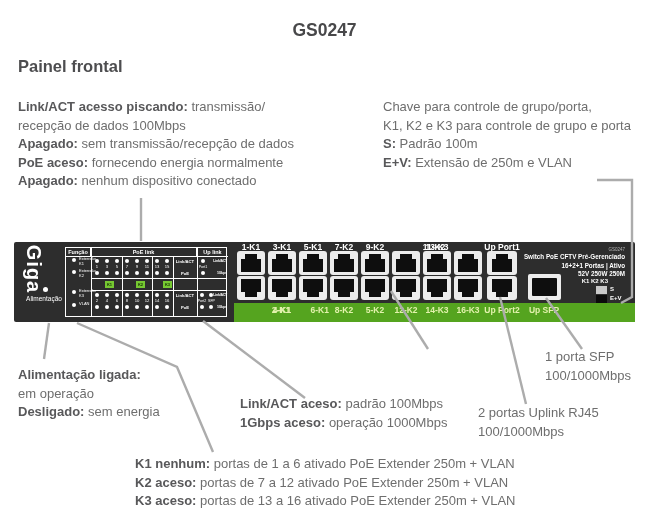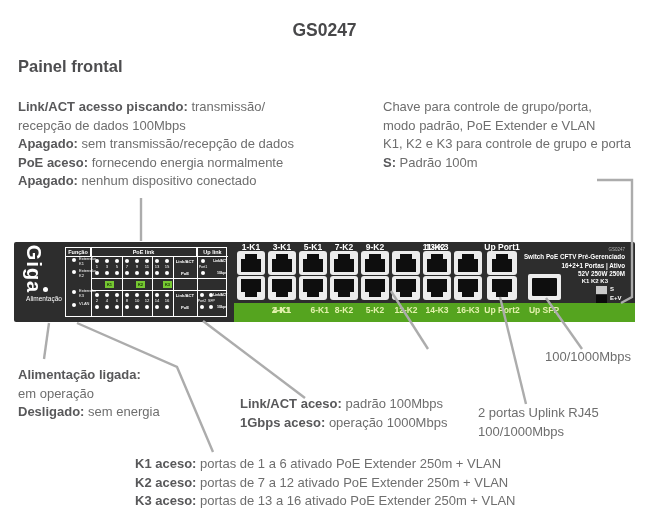--- a/index.html
+++ b/index.html
@@ -80,44 +80,45 @@
 
   <div class="tblock b-led">
       <div><b>Link/ACT acesso piscando:</b><span> transmissão/</span></div>
       <div><b></b><span>recepção de dados 100Mbps</span></div>
       <div><b>Apagado:</b><span> sem transmissão/recepção de dados</span></div>
       <div><b>PoE aceso:</b><span> fornecendo energia normalmente</span></div>
       <div><b>Apagado:</b><span> nenhum dispositivo conectado</span></div>
     </div>
   <div class="tblock b-switch">
       <div><b></b><span>Chave para controle de grupo/porta,</span></div>
-      <div><b></b><span>modo padrão, PoE Extender e VLAN</span></div>
       <div><b></b><span>K1, K2 e K3 para controle de grupo e porta</span></div>
       <div><b>S:</b><span> Padrão 100m</span></div>
+      <div><b>E+V:</b><span> Extensão de 250m e VLAN</span></div>
     </div>
   <div class="tblock b-power">
       <div><b>Alimentação ligada:</b><span></span></div>
       <div><b></b><span>em operação</span></div>
       <div><b>Desligado:</b><span> sem energia</span></div>
     </div>
   <div class="tblock b-poe">
     </div>
   <div class="tblock b-upled">
       <div><b>Link/ACT aceso:</b><span> padrão 100Mbps</span></div>
       <div><b>1Gbps aceso:</b><span> operação 1000Mbps</span></div>
     </div>
   <div class="tblock b-upports">
       <div><b></b><span>2 portas Uplink RJ45</span></div>
       <div><b></b><span>100/1000Mbps</span></div>
     </div>
   <div class="tblock b-sfp">
+      <div><b></b><span>1 porta SFP</span></div>
       <div><b></b><span>100/1000Mbps</span></div>
     </div>
   <div class="tblock b-k">
-      <div><b>K1 aceso:</b><span> portas de 1 a 6 ativado PoE Extender 250m + VLAN</span></div>
+      <div><b>K1 nenhum:</b><span> portas de 1 a 6 ativado PoE Extender 250m + VLAN</span></div>
       <div><b>K2 aceso:</b><span> portas de 7 a 12 ativado PoE Extender 250m + VLAN</span></div>
       <div><b>K3 aceso:</b><span> portas de 13 a 16 ativado PoE Extender 250m + VLAN</span></div>
     </div>
 
   <div class="switch-panel">
     <div class="giga-logo">Giga</div>
     <div class="power-led"></div>
     <div class="power-label">Alimentação</div>
 
     <div class="led-box">

